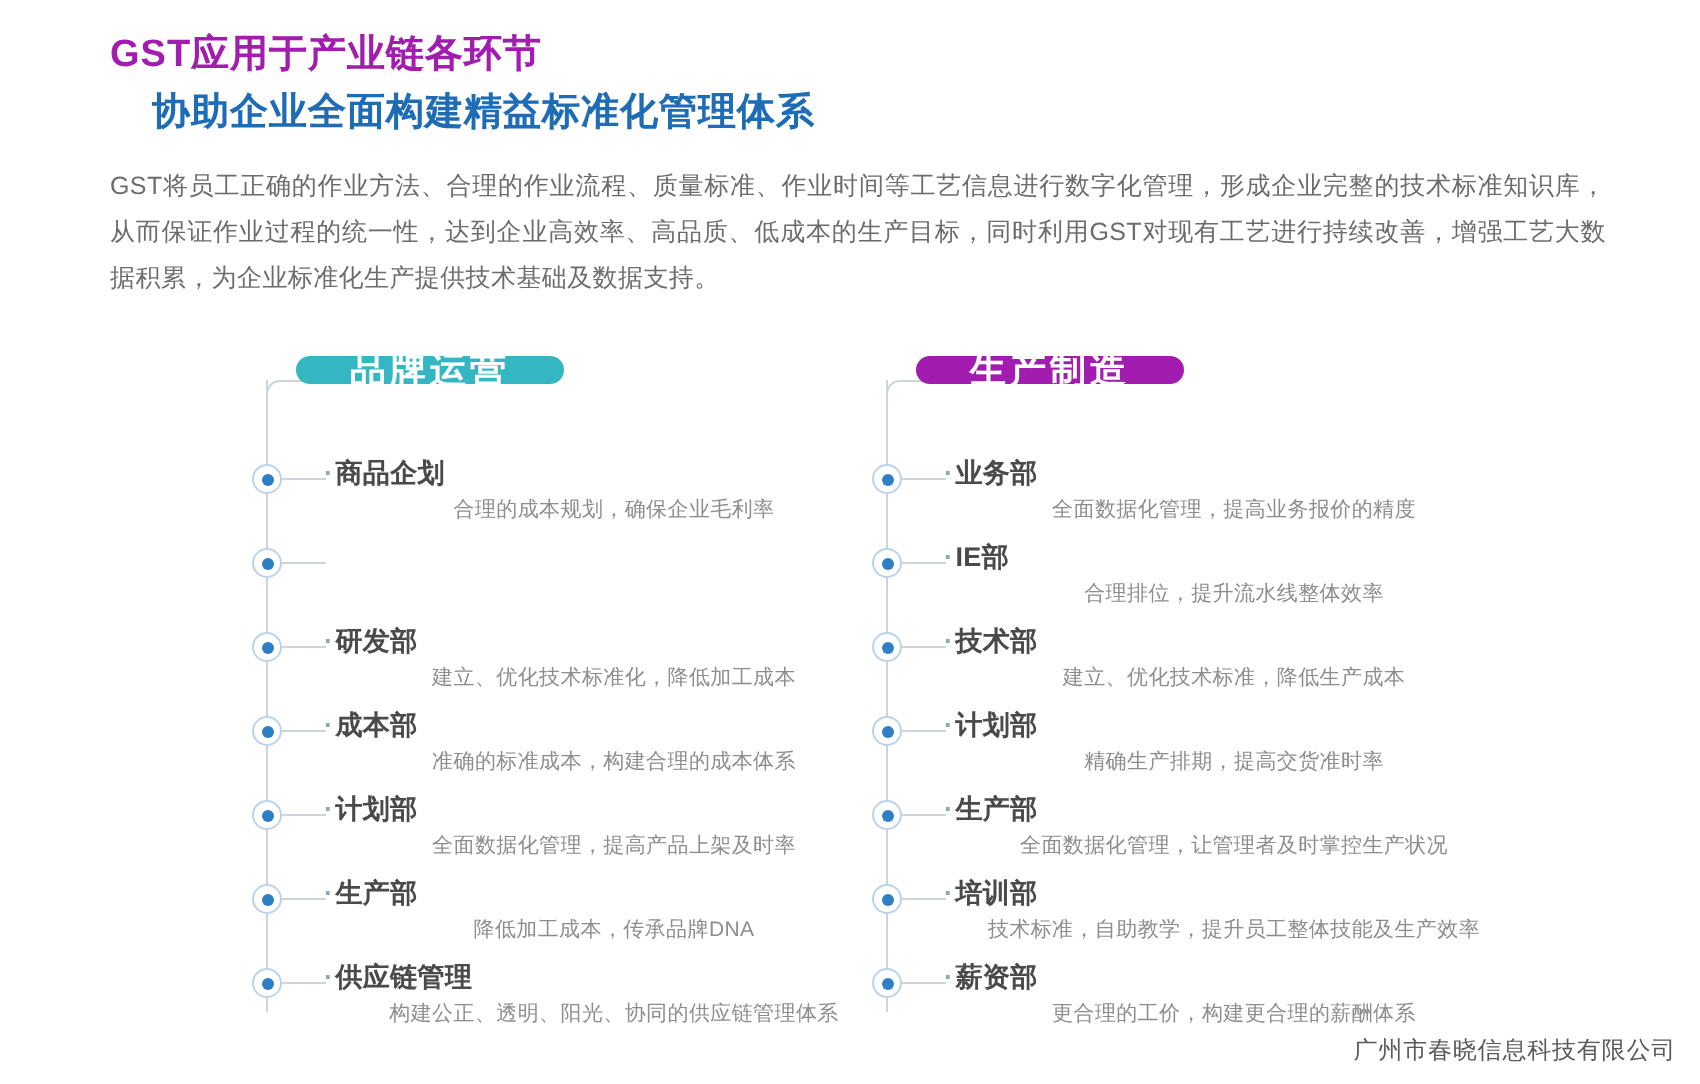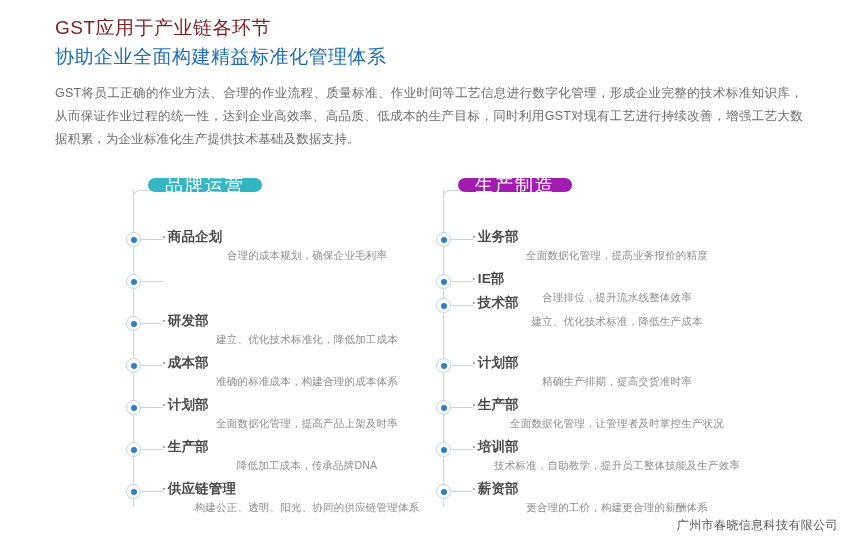--- a/index.html
+++ b/index.html
@@ -17,33 +17,34 @@
 
   
   .header {
     position: absolute;
     left: 55px;
     top: 14px;
     width: 760px;
   }
   .title-line-1 {
     font-size: 19px;
-    font-weight: normal;
-    color: #7f1d1d;
+    font-weight: bold;
+    color: #a21caf;
     letter-spacing: 0.5px;
     line-height: 28px;
     white-space: nowrap;
   }
   .title-line-2 {
     font-size: 19px;
-    font-weight: normal;
+    font-weight: bold;
     color: #1d6cb5;
     letter-spacing: 0.5px;
     line-height: 30px;
     white-space: nowrap;
+    margin-left: 21px;
   }
   .intro {
     margin-top: 10px;
     font-size: 12.5px;
     color: #6c6c6c;
     line-height: 23px;
     letter-spacing: 0.2px;
     width: 748px;
     text-align: justify;
   }
@@ -94,25 +95,25 @@
     background: #cfd4d8;
   }
 
   
   .badge {
     position: absolute;
     left: 26px;
     top: 2px;
     height: 14px;
     min-width: 108px;
-    padding: 0 17px;
+    padding: 0 27px;
     border-radius: 8px;
     color: #ffffff;
     font-size: 18px;
-    font-weight: normal;
+    font-weight: bold;
     letter-spacing: 2px;
     display: flex;
     align-items: center;
     justify-content: center;
     box-sizing: border-box;
   }
   .badge.teal   { background: #35b7c3; }
   .badge.purple { background: #a21caf; }
 
   
@@ -286,21 +287,21 @@
 
     <div class="item" style="top:98px">
       <div class="item-dot"></div>
       <div class="item-connector"></div>
       <div class="item-body">
         <div class="item-title">IE部</div>
         <div class="item-desc">合理排位，提升流水线整体效率</div>
       </div>
     </div>
 
-    <div class="item" style="top:122px">
+    <div class="item" style="top:140px">
       <div class="item-dot"></div>
       <div class="item-connector"></div>
       <div class="item-body">
         <div class="item-title">技术部</div>
         <div class="item-desc">建立、优化技术标准，降低生产成本</div>
       </div>
     </div>
 
     <div class="item" style="top:182px">
       <div class="item-dot"></div>

